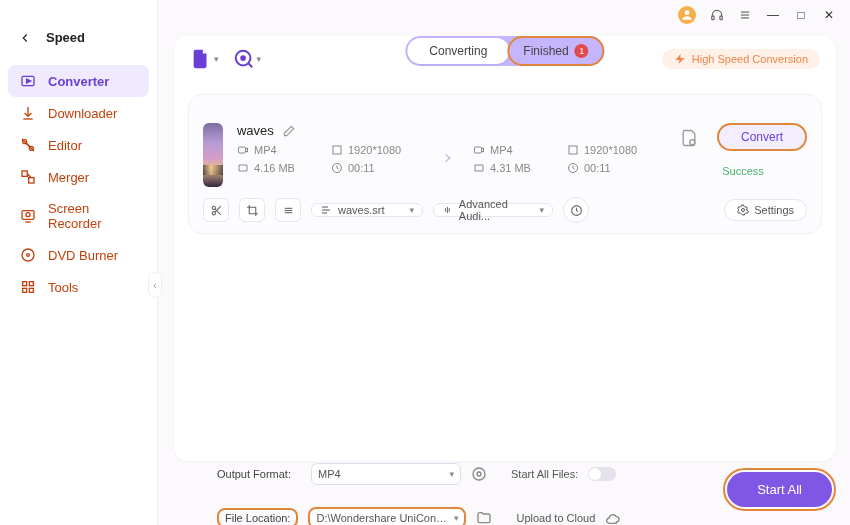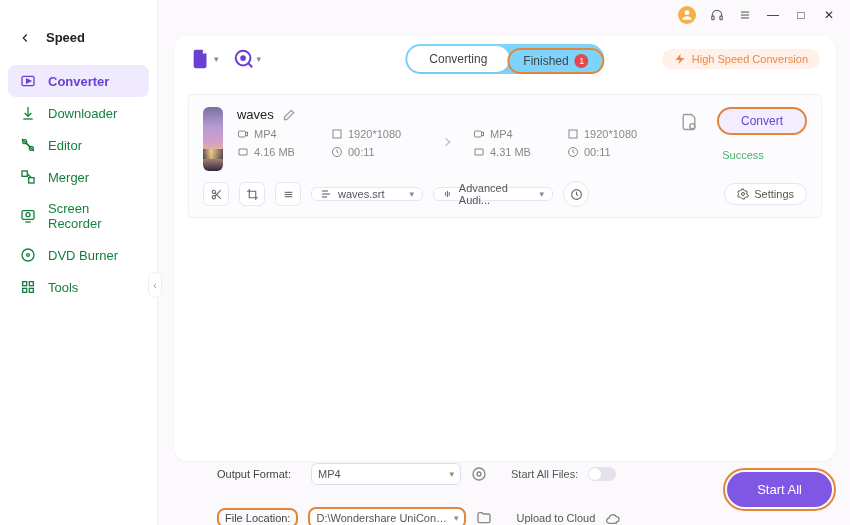--- a/index.html
+++ b/index.html
@@ -8,43 +8,43 @@
 
 .titlebar { position:absolute; top:0; right:0; height:30px; display:flex; align-items:center; gap:14px; padding:0 14px; }
 .titlebar .avatar { width:18px; height:18px; border-radius:50%; background:#f4b04a; display:flex; align-items:center; justify-content:center; }
 .titlebar svg, .titlebar .glyph { width:14px; height:14px; color:#666; }
 .win-btn { width:14px; height:14px; display:flex; align-items:center; justify-content:center; cursor:pointer; }
 
 
 .sidebar { position:absolute; top:0; left:0; bottom:0; width:158px; background:#fff; border-right:1px solid #eee; padding-top:24px; }
 .home-row { display:flex; align-items:center; gap:14px; padding:6px 18px 16px; font-size:13px; font-weight:600; color:#222;}
 .nav { list-style:none; padding:4px 8px; }
-.nav li { display:flex; align-items:center; gap:12px; padding:8px 12px; border-radius:8px; color:#15803d; cursor:pointer; font-size:13px;}
+.nav li { display:flex; align-items:center; gap:12px; padding:8px 12px; border-radius:8px; color:#c2410c; cursor:pointer; font-size:13px;}
 .nav li.active { background:#f0eaff; color:#6a40d4; font-weight:600; }
 .nav li svg { width:16px; height:16px; flex:0 0 16px; }
 .collapse-nub { position:absolute; top:272px; left:148px; width:14px; height:26px; background:#fff; border:1px solid #eee; border-radius:7px; display:flex; align-items:center; justify-content:center; font-size:10px; color:#999; cursor:pointer;}
 
 
 .main { position:absolute; top:36px; left:174px; right:14px; bottom:64px; background:#fff; border-radius:14px; box-shadow:0 1px 3px rgba(0,0,0,.04); display:flex; flex-direction:column; }
 
 .toolbar { height:46px; display:flex; align-items:center; padding:0 16px; gap:14px; }
 .tool-btn { display:flex; align-items:center; gap:2px; color:#6a40d4; cursor:pointer; }
 .tool-btn svg{width:22px;height:22px;}
 .caret { font-size:9px; color:#888; }
 
-.tabs { margin-left:auto; margin-right:auto; position:absolute; left:50%; transform:translateX(-50%); top:8px; display:flex; background:#7dd3fc; border-radius:18px; padding:2px;align-items:flex-end;}
+.tabs { margin-left:auto; margin-right:auto; position:absolute; left:50%; transform:translateX(-50%); top:0; display:flex; background:#c4b5fd; border-radius:18px; padding:2px;}
 .tab { padding:6px 22px; border-radius:16px; font-size:12px; color:#444; cursor:pointer; display:flex; align-items:center; gap:6px;}
 .tab.active { background:#fff; box-shadow:0 1px 2px rgba(0,0,0,.08); }
 .tab.highlight { border:2px solid #e2863b; border-radius:16px; padding:4px 14px; margin:-2px; }
 .badge { width:14px;height:14px;border-radius:50%;background:#e24a4a;color:#fff;font-size:9px;display:flex;align-items:center;justify-content:center;}
 
 .speed-pill { margin-left:auto; background:#fff1e8; color:#f0864a; padding:4px 12px; border-radius:14px; font-size:11px; display:flex; align-items:center; gap:6px;}
 
 
-.card { margin:12px 14px 0; border-radius:4px; padding:12px 14px 10px; background:#fcfbfe; border:1px solid #f1eef7; }
+.card { margin:12px 14px 0; border-radius:14px; padding:28px 14px 10px; background:#fcfbfe; border:1px solid #f1eef7; }
 .card-row { display:flex; gap:14px; align-items:flex-start; }
 .thumb { width:104px; height:64px; border-radius:6px; background:linear-gradient(180deg,#7a6fa0 0%,#b69bd3 30%,#d39ec9 55%,#e6b98a 70%,#302640 100%); position:relative; overflow:hidden;}
 .thumb::after{content:"";position:absolute;left:0;right:0;bottom:12px;height:10px;background:linear-gradient(90deg,#1b1530 0%,#f7d58b 40%,#1b1530 100%);opacity:.6;}
 .meta { flex:1; }
 .title-row{display:flex;align-items:center;gap:8px;font-size:13px;color:#222;margin-bottom:6px;}
 .title-row svg{width:14px;height:14px;color:#999;}
 .stats { display:grid; grid-template-columns:80px 90px 24px 80px 90px; row-gap:6px; column-gap:14px; font-size:11px; color:#888; align-items:center;}
 .stat{display:flex;align-items:center;gap:5px;}
 .stat svg{width:12px;height:12px;}
 .arrow{color:#c7bfe6;}

